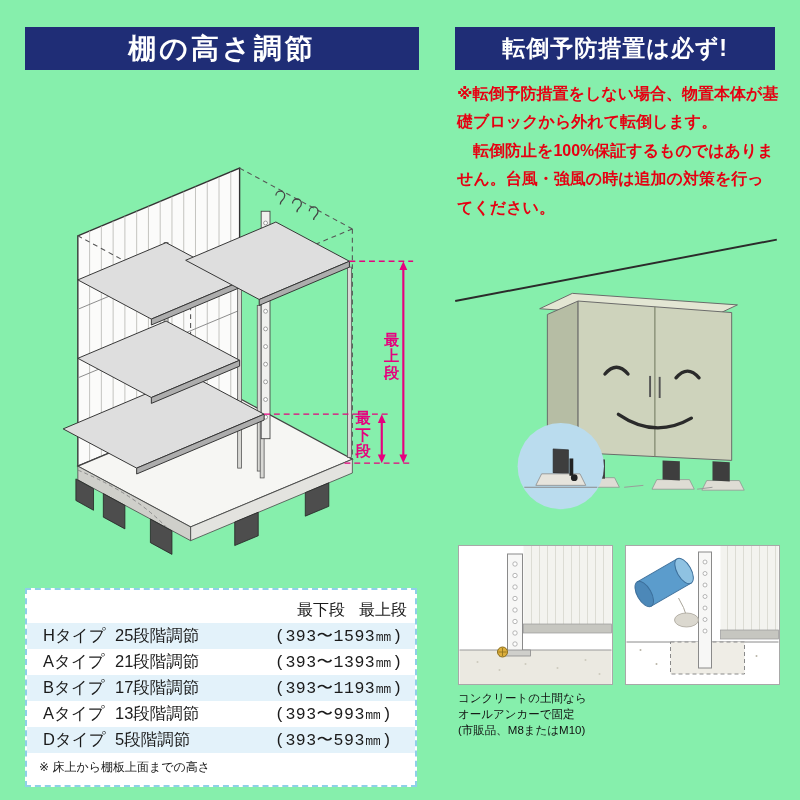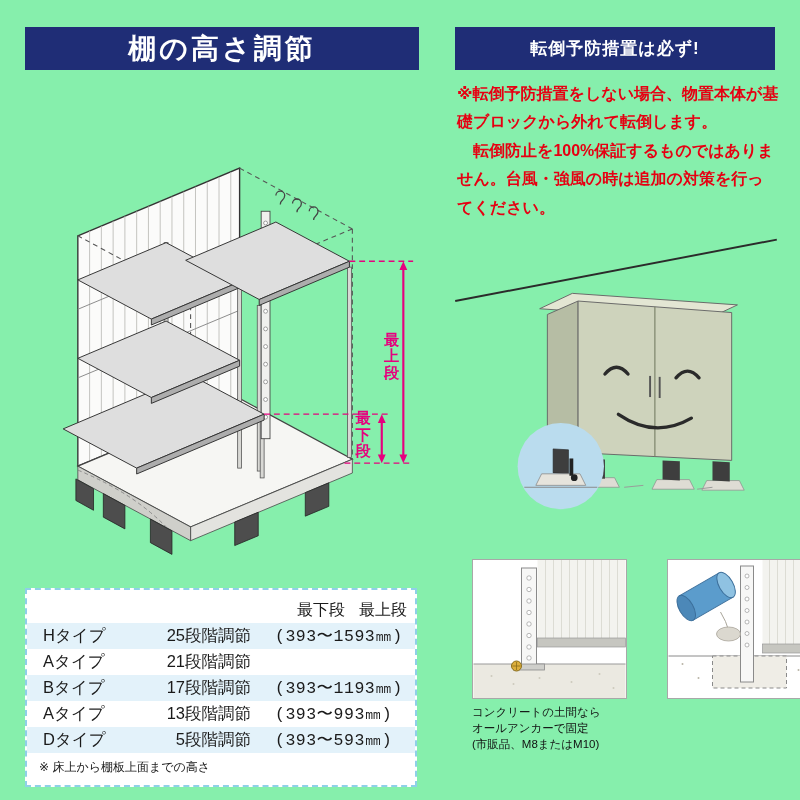--- a/index.html
+++ b/index.html
@@ -1,41 +1,41 @@
 <!DOCTYPE html>
 <html><head>
 <meta charset="utf-8">
 <style>
   html,body{margin:0;padding:0;background:#ffffff;}
   body{width:800px;height:800px;font-family:"Liberation Sans","DejaVu Sans",sans-serif;color:#1a1a1a;}
   .page{position:relative;width:800px;height:800px;background:#86efac;overflow:hidden;padding-left:7px;}
 
   .banner{position:absolute;background:#1f2d76;color:#fff;display:flex;align-items:center;justify-content:center;font-weight:bold;}
   .banner-left{left:25px;top:27px;width:394px;height:43px;font-size:28px;letter-spacing:3px;}
-  .banner-right{left:455px;top:27px;width:320px;height:43px;font-size:17px;letter-spacing:1px;}
+  .banner-right{left:455px;top:27px;width:320px;height:43px;font-size:23px;letter-spacing:1px;}
 
   .diagram-wrap{position:absolute;left:18px;top:74px;width:404px;height:500px;}
 
   .spec-table{position:absolute;left:25px;top:588px;width:392px;box-sizing:border-box;
     border:2px dashed #8fd0e8;padding:7px 0 9px 0;background:#fff;}
   .spec-header,.spec-row{display:grid;grid-template-columns:88px 136px 1fr;align-items:center;height:26px;font-size:16.5px;}
   .spec-table > .spec-row:nth-child(even){background:#e3f2fa;}
   .cell-type{padding-left:16px;}
-  .cell-steps{text-align:right;}
+  .cell-steps{text-align:left;}
   .cell-range{padding-left:24px;letter-spacing:0.5px;font-family:Liberation Mono, monospace;}
   .range-head{grid-column:3;display:flex;gap:14px;padding-left:46px;font-size:16px;}
   .spec-footnote{margin-top:6px;padding-left:12px;font-size:12px;font-weight:normal;}
 
   .warning{position:absolute;left:457px;top:80px;width:322px;font-size:16px;line-height:1.78;
     color:#e60012;font-weight:600;white-space:pre-line;margin:0;}
 
   .smiley-wrap{position:absolute;left:455px;top:230px;width:322px;height:288px;}
 
   .figure-row{position:absolute;left:458px;top:545px;width:322px;display:flex;gap:12px;}
-  .figure{width:171px;margin:14px;}
+  .figure{width:171px;margin:0;}
   .fig-img{border:1px solid #a8a8a8;display:block;background:#fff;}
   .fig-caption{font-size:11.5px;line-height:1.4;margin-top:5px;white-space:pre-line;color:#111;}
 
   svg text.dim-label{font-weight:bold;fill:#e6007e;font-size:15.5px;}
 </style>
 </head>
 <body>
 
 <div class="page">
 
@@ -163,20 +163,21 @@
       </span>
     </div>
     <div class="spec-row">
       <span class="cell-type">Hタイプ</span>
       <span class="cell-steps">25段階調節</span>
       <span class="cell-range">(393〜1593㎜)</span>
     </div>
     <div class="spec-row">
       <span class="cell-type">Aタイプ</span>
       <span class="cell-steps">21段階調節</span>
+      <span class="cell-range">(393〜1393㎜)</span>
     </div>
     <div class="spec-row">
       <span class="cell-type">Bタイプ</span>
       <span class="cell-steps">17段階調節</span>
       <span class="cell-range">(393〜1193㎜)</span>
     </div>
     <div class="spec-row">
       <span class="cell-type">Aタイプ</span>
       <span class="cell-steps">13段階調節</span>
       <span class="cell-range">(393〜993㎜)</span>

